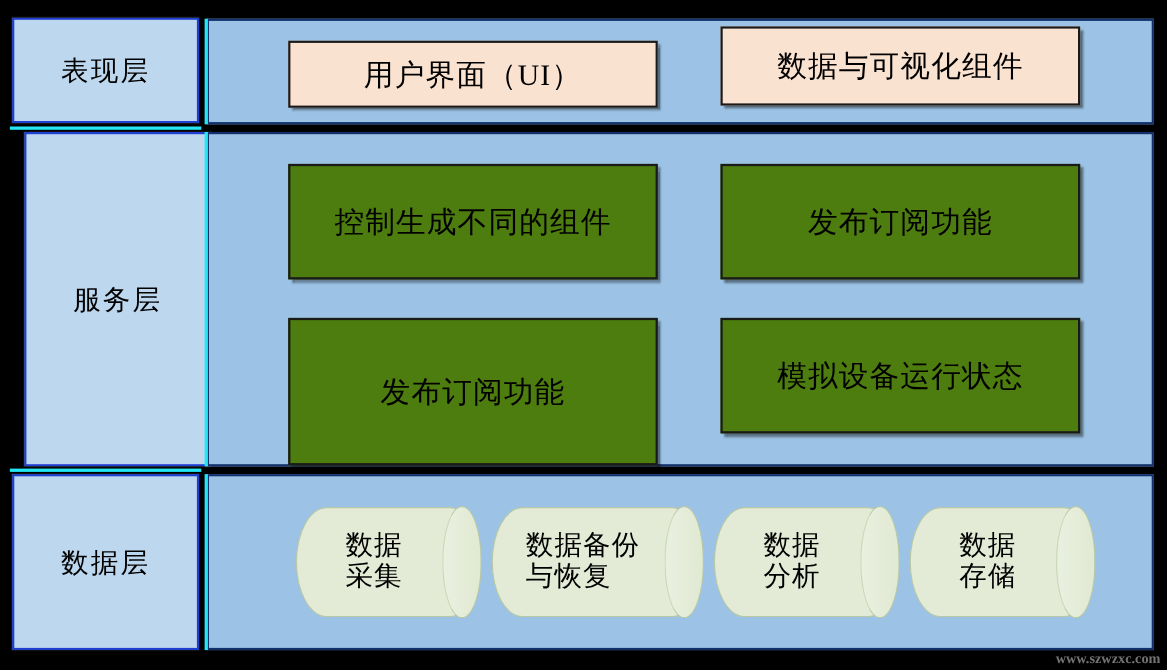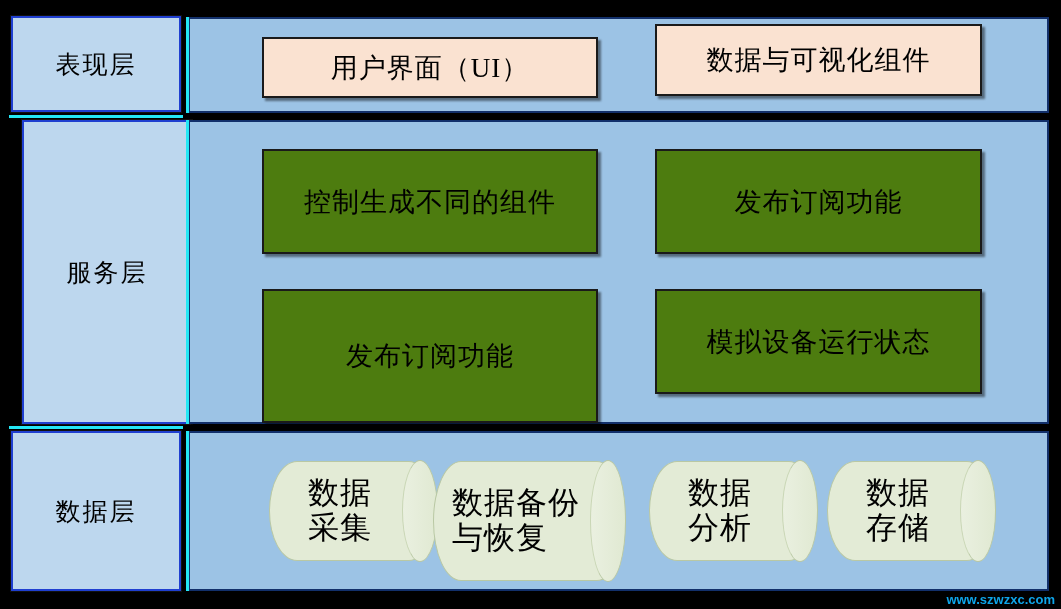--- a/index.html
+++ b/index.html
@@ -93,34 +93,34 @@
     background: linear-gradient(to right,#eaf0e0,#e0e9d2);
   }
   .cyl .cyl-label {
     position: absolute;
     inset: 0;
     display: flex;
     flex-direction: column;
     align-items: center;
     justify-content: center;
     padding-right: 26px;
-    font-size: 31px;
+    font-size: 25px;
     line-height: 1.12;
     color: #000000;
     letter-spacing: 1px;
     white-space: pre-line;
   }
 
   
   .watermark {
     position: absolute;
     right: 6px;
     bottom: 2px;
-    color: #0ea5e9;
-    font-family: Liberation Sans, sans-serif;
+    color: #737373;
+    font-family: Liberation Serif, serif;
     font-size: 13px;
     font-weight: bold;
     letter-spacing: 0px;
   }
 </style>
 </head>
 <body>
 
 <div class="layer-label abs" style="left:11px; top:16px; width:170px; height:96px;">
   <span>表现层</span>
@@ -170,21 +170,21 @@
 
 <div class="layer-panel abs accent-left" style="left:188px; top:431px; width:861px; height:160px;">
 
   <div class="cyl" style="left:79px; top:28px; width:168px; height:100px;">
     <div class="shell"></div>
     <div class="cap"></div>
     <div class="cyl-label">数据
 采集</div>
   </div>
 
-  <div class="cyl" style="left:243px; top:28px; width:192px; height:120px;">
+  <div class="cyl" style="left:257px; top:28px; width:192px; height:100px;">
     <div class="shell"></div>
     <div class="cap"></div>
     <div class="cyl-label">数据备份
 与恢复</div>
   </div>
 
   <div class="cyl" style="left:459px; top:28px; width:168px; height:100px;">
     <div class="shell"></div>
     <div class="cap"></div>
     <div class="cyl-label">数据

